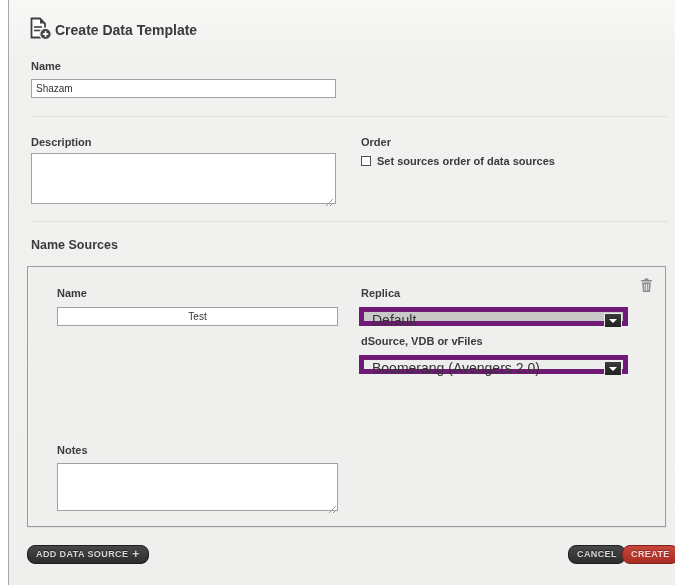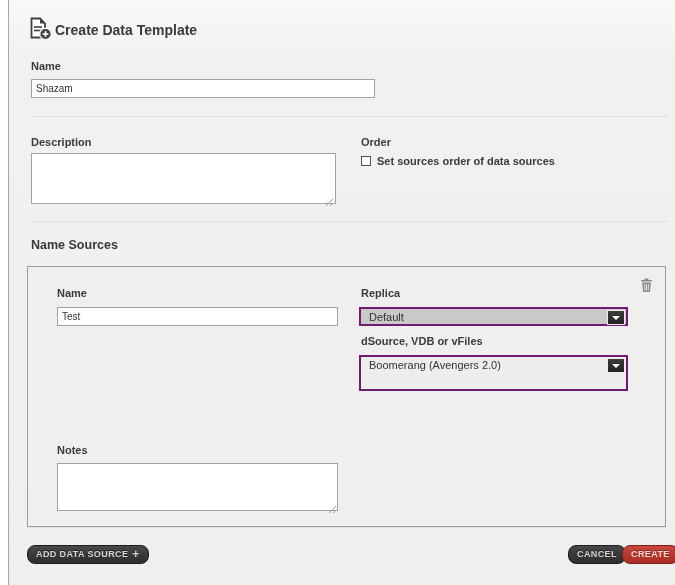--- a/index.html
+++ b/index.html
@@ -14,21 +14,21 @@
   .label { font-size:11px; font-weight:bold; color:#3b3b3b; }
   .section-heading { font-size:12.5px; font-weight:bold; color:#3a3a3a; }
 
   .text-input { border:1px solid #a2a2a2; background:#ffffff; font-family:"Liberation Sans",sans-serif;
                 font-size:10px; color:#333; padding:0 4px; outline:none; }
   textarea.text-input { resize:none; padding:3px 4px; }
   .grip { position:absolute; width:9px; height:9px; pointer-events:auto; cursor:nwse-resize; }
 
   .divider { height:1px; background:#e0e0de; }
 
-  .dropdown { border:2px solid #701a75; font-size:11px; color:#333; cursor:pointer; }
+  .dropdown { border:5px solid #701a75; font-size:14px; color:#333; cursor:pointer; }
   .dropdown .dd-text { position:absolute; left:8px; top:0; line-height:17px; white-space:nowrap; }
   .dd-btn { position:absolute; right:1px; top:1px; width:18px; height:15px;
             background:linear-gradient(#3a3a3a,#222); border:1px solid #ededec; cursor:pointer; }
   .dd-caret { position:absolute; left:50%; top:50%; margin:-2px 0 0 -4px; width:0; height:0;
               border-left:4px solid transparent; border-right:4px solid transparent;
               border-top:4.5px solid #ffffff; }
   .dd-gray  { background:#c9c9c8; }
   .dd-light { background:#eceeeb; }
 
   .checkbox { appearance:none; -webkit-appearance:none; width:10px; height:10px;
@@ -59,21 +59,21 @@
       <line x1="7" y1="11" x2="15" y2="11" stroke="#414141" stroke-width="1.6"></line>
       <line x1="7" y1="14.5" x2="15" y2="14.5" stroke="#414141" stroke-width="1.6"></line>
       <circle cx="18.5" cy="18" r="5.8" fill="#414141" stroke="#f1f1f0" stroke-width="1.4"></circle>
       <rect x="17.7" y="15.2" width="1.7" height="5.6" fill="#ffffff"></rect>
       <rect x="15.7" y="17.2" width="5.6" height="1.7" fill="#ffffff"></rect>
     </svg>
   </span>
   <div class="abs title" style="left:46px; top:22px;">Create Data Template</div>
 
   <div class="abs label" style="left:22px; top:60px;">Name</div>
-  <input class="abs text-input" style="left: 22px; top: 79px; width: 344px; height: 19px;" value="Shazam">
+  <input class="abs text-input" style="left: 22px; top: 79px; width: 305px; height: 19px;" value="Shazam">
 
   <div class="abs divider" style="left:22px; top:116px; width:637px;"></div>
 
   <div class="abs label" style="left:22px; top:136px;">Description</div>
   <textarea class="abs text-input" style="left: 22px; top: 153px; width: 305px; height: 51px;"></textarea>
   <span class="grip" style="left:316px; top:193px;">
     <svg width="9" height="9">
         <path d="M8 1 1 8 M8 5 5 8" stroke="#9a9a9a" stroke-width="1" fill="none"></path>
       </svg>
   </span>
@@ -95,32 +95,32 @@
           <rect x="1" y="2" width="11" height="1.6" rx="0.4" fill="#8a8a8a"></rect>
           <path d="M2.2 4.6 h8.6 l-0.8 9.4 h-7 Z" fill="#8a8a8a"></path>
           <line x1="4.6" y1="6" x2="4.8" y2="12.6" stroke="#efefee" stroke-width="0.9"></line>
           <line x1="6.5" y1="6" x2="6.5" y2="12.6" stroke="#efefee" stroke-width="0.9"></line>
           <line x1="8.4" y1="6" x2="8.2" y2="12.6" stroke="#efefee" stroke-width="0.9"></line>
         </svg>
       </span>
     </button>
 
     <div class="abs label" style="left:29px; top:20px;">Name</div>
-    <input class="abs text-input" style="left: 29px; top: 40px; width: 281px; height: 19px;" value="Test">
+    <input class="abs text-input" style="left: 29px; top: 40px; width: 281px; height: 19px; text-align: center;" value="Test">
 
     <div class="abs label" style="left:333px; top:20px;">Replica</div>
     <div class="abs dropdown dd-gray" style="left:331px; top:40px; width:269px; height:19px;">
       <span class="dd-text">Default</span>
       <span class="dd-btn">
         <span class="dd-caret"></span>
       </span>
     </div>
 
     <div class="abs label" style="left:333px; top:68px;">dSource, VDB or vFiles</div>
-    <div class="abs dropdown dd-light" style="left:331px; top:88px; width:269px; height:36px;">
+    <div class="abs dropdown dd-light" style="left:331px; top:88px; width:269px; height:19px;">
       <span class="dd-text">Boomerang (Avengers 2.0)</span>
       <span class="dd-btn">
         <span class="dd-caret"></span>
       </span>
     </div>
 
     <div class="abs label" style="left:29px; top:177px;">Notes</div>
     <textarea class="abs text-input" style="left: 29px; top: 196px; width: 281px; height: 48px;"></textarea>
     <span class="grip" style="left:300px; top:233px;">
       <svg width="9" height="9">

